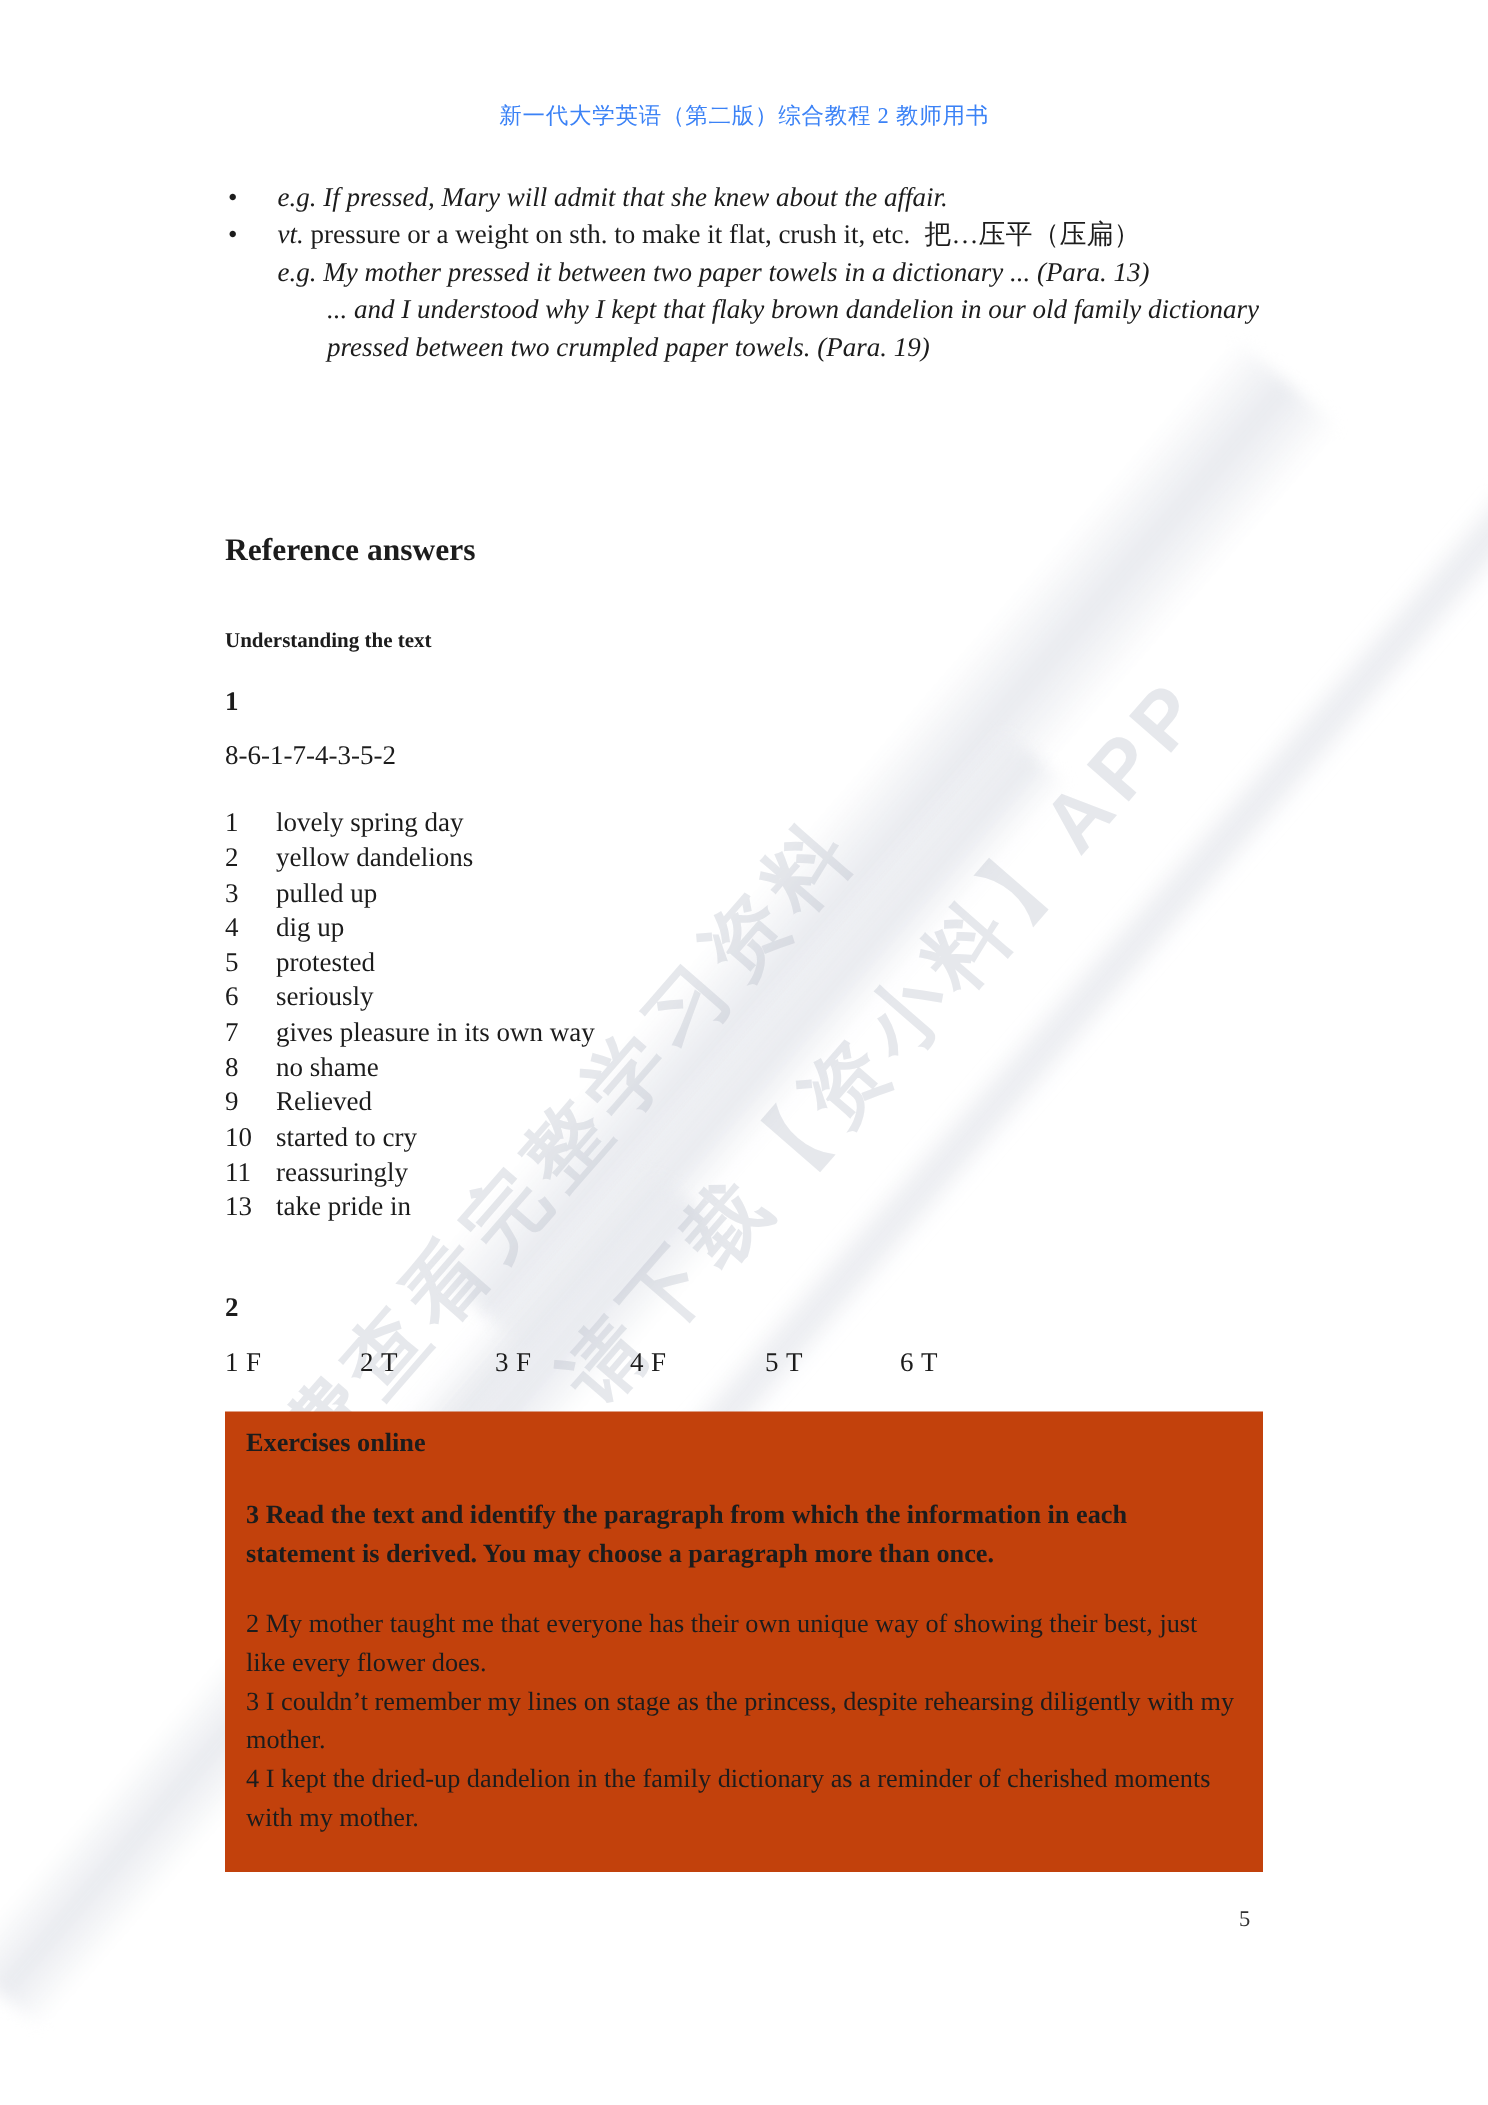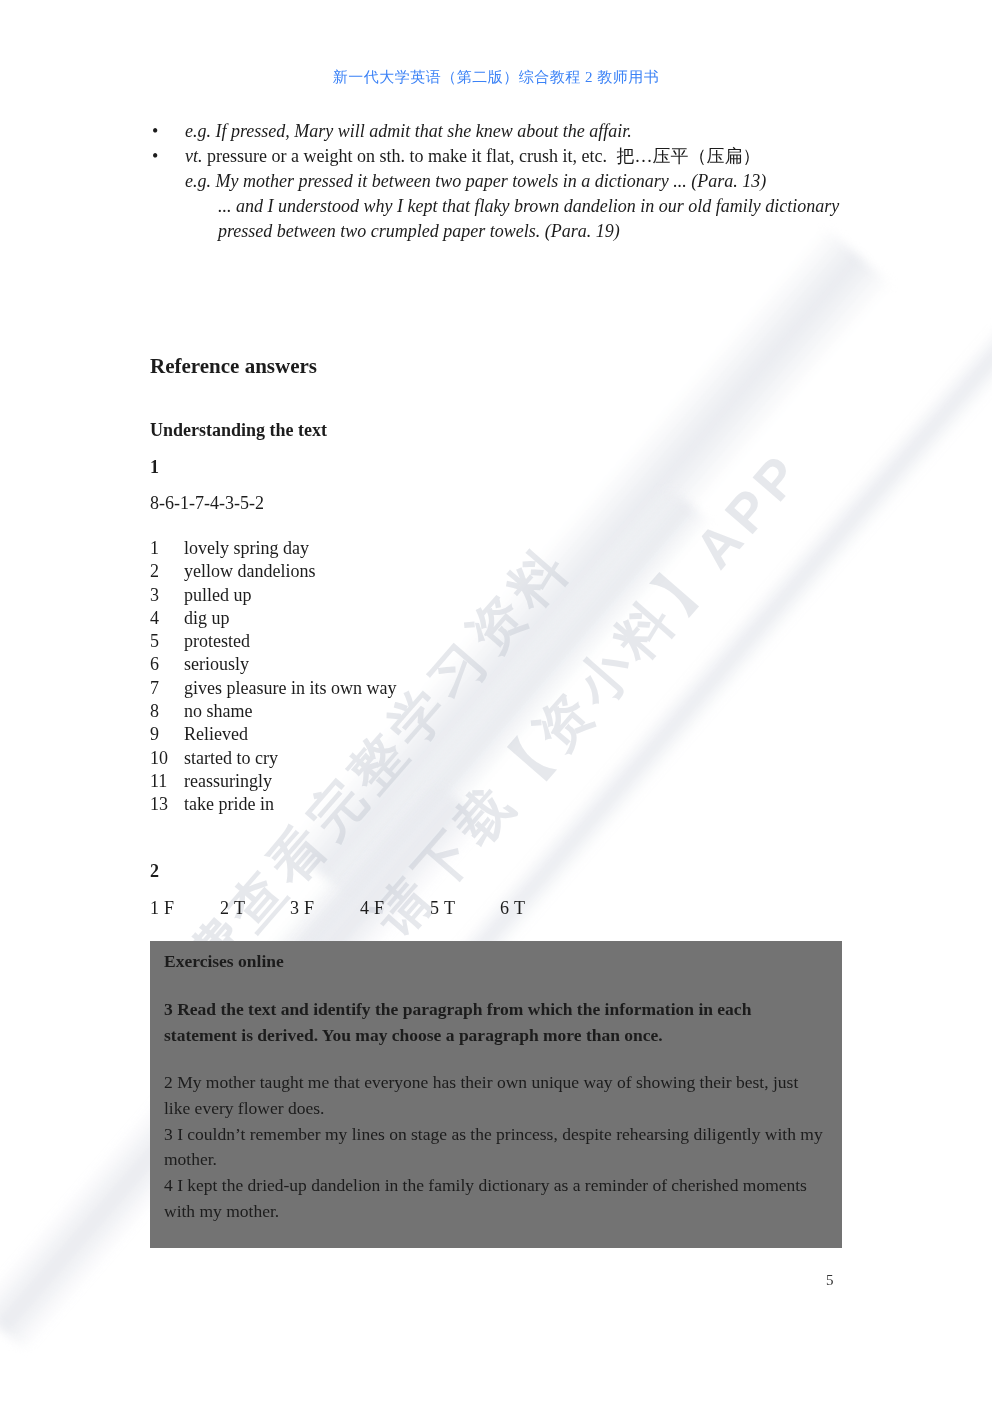--- a/index.html
+++ b/index.html
@@ -40,28 +40,28 @@
   #vocab-block{left:150px;top:119px;width:700px;font-size:18px;line-height:25px;}
   .bullet-row{position:relative;padding-left:35px;}
   .bullet{position:absolute;left:2px;top:0;font-size:18px;}
   .entry-def,.example{margin:0;}
   .zh{margin-left:5px;}
   .example.cont{margin-left:33px;width:635px;}
   .example{width:662px;}
   .entry-def{width:664px;}
 
   #ref-title{left:150px;top:354px;font-size:21px;font-weight:bold;}
-  #ref-sub{left:150px;top:420px;font-size:18px;font-weight:bold;text-align:right;}
+  #ref-sub{left:150px;top:420px;font-size:14px;font-weight:bold;text-align:right;}
   #t1-label{left:150px;top:457px;font-size:18px;font-weight:bold;}
   #t1-seq{left:150px;top:493px;font-size:18px;}
   #t1-list{left:150px;top:537px;font-size:18px;line-height:23.3px;}
   .t1-row{display:flex;}
   .t1-row .n{width:34px;}
   #t2-label{left:150px;top:861px;font-size:18px;font-weight:bold;}
-  #t2-row{left:150px;top:898px;font-size:18px;display:flex;}
+  #t2-row{left:150px;top:898px;font-size:18px;display:flex;gap:20px;}
   .tf-slot{width:70px;}
   .tf-slot .v{margin-left:5px;}
 
   #ex-box{
     left:150px;top:941px;width:692px;height:307px;
     box-sizing:border-box;padding:7px 14px;
     font-size:17.5px;
   }
   #ex-title{margin:0;font-weight:bold;line-height:26px;}
   #ex-instr{margin:22px 0 0 0;font-weight:bold;line-height:26px;width:660px;}
@@ -166,21 +166,21 @@
     <div id="t2-label" class="abs">2</div>
     <div id="t2-row" class="abs">
       <span class="tf-slot"><span>1</span><span class="v">F</span></span>
       <span class="tf-slot"><span>2</span><span class="v">T</span></span>
       <span class="tf-slot"><span>3</span><span class="v">F</span></span>
       <span class="tf-slot"><span>4</span><span class="v">F</span></span>
       <span class="tf-slot"><span>5</span><span class="v">T</span></span>
       <span class="tf-slot"><span>6</span><span class="v">T</span></span>
     </div>
 
-    <div id="ex-box" class="abs" style="background: #737373;">
+    <div id="ex-box" class="abs" style="background: #c2410c;">
       <p id="ex-title">Exercises online</p>
       <p id="ex-instr">3 Read the text and identify the paragraph from which the information in each statement is derived. You may choose a paragraph more than once.</p>
       <div id="ex-statements">
         <p>2 My mother taught me that everyone has their own unique way of showing their best, just like every flower does.</p>
         <p>3 I couldn’t remember my lines on stage as the princess, despite rehearsing diligently with my mother.</p>
         <p>4 I kept the dried-up dandelion in the family dictionary as a reminder of cherished moments with my mother.</p>
       </div>
     </div>
 
     <div id="page-num" class="abs">5</div>

